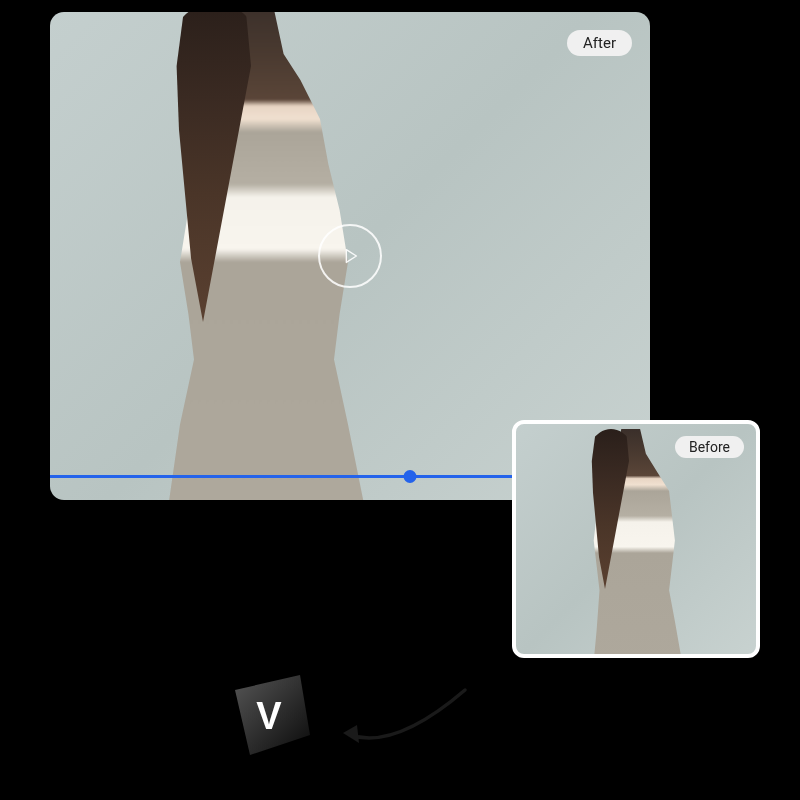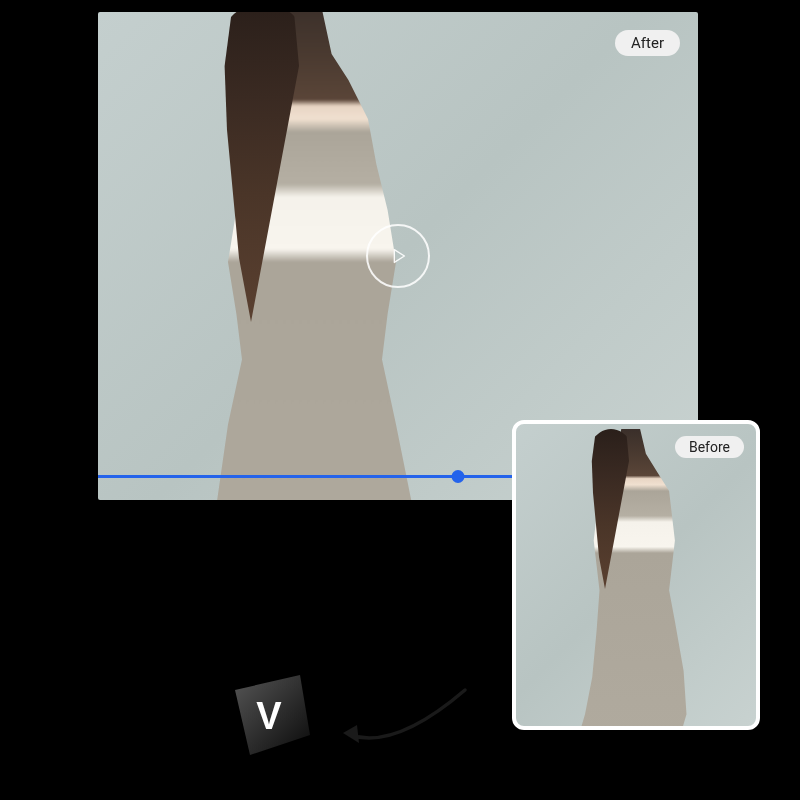--- a/index.html
+++ b/index.html
@@ -11,24 +11,23 @@
       position: relative;
       overflow: hidden;
     }
     
     .main-video {
       position: absolute;
       top: 12px;
       left: 50px;
       width: 600px;
       height: 488px;
-      border-radius: 2px;
+      border-radius: 14px;
       overflow: hidden;
       background: linear-gradient(135deg, #c4cfce 0%, #b8c4c2 50%, #c8d2d0 100%);
-      margin-left: 48px;
     }
     
     .main-video .figure {
       position: absolute;
       left: 60px;
       top: -10px;
       width: 280px;
       height: 650px;
       background: linear-gradient(180deg, 
         #3a2f2a 0%, #4a3a30 8%, #5a4538 15%,
@@ -106,21 +105,21 @@
       border-radius: 50%;
       transform: translateX(-50%);
       cursor: pointer;
     }
     
     .thumbnail {
       position: absolute;
       top: 420px;
       right: 40px;
       width: 248px;
-      height: 310px;
+      height: 238px;
       background: linear-gradient(135deg, #c4cfce 0%, #b8c4c2 50%, #c8d2d0 100%);
       border: 4px solid #fff;
       border-radius: 12px;
       overflow: hidden;
     }
     
     .thumbnail .figure-sm {
       position: absolute;
       left: 40px;
       top: 5px;

